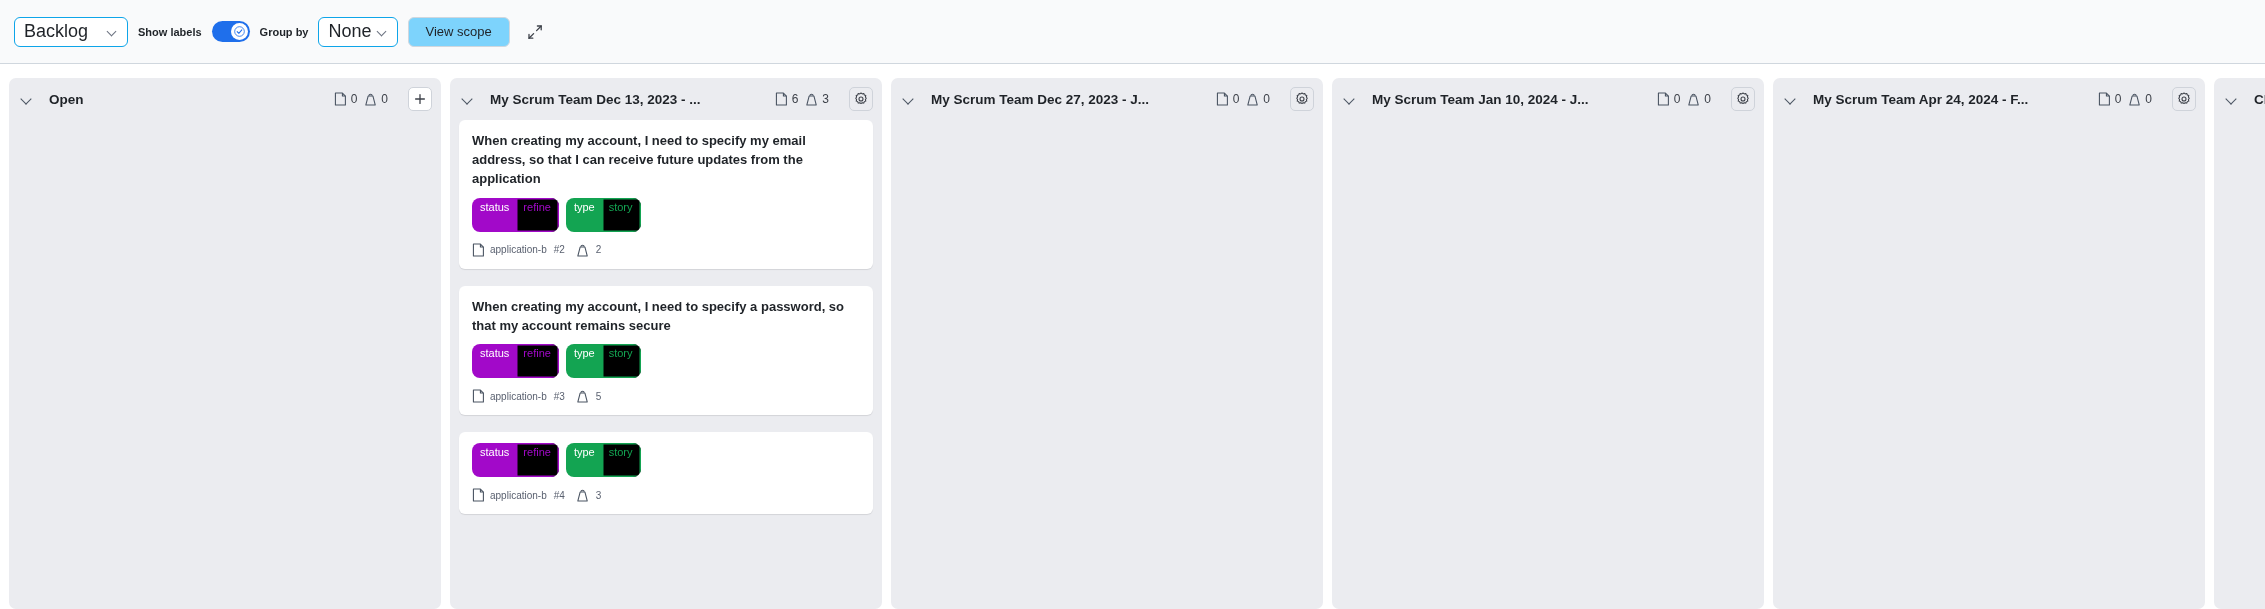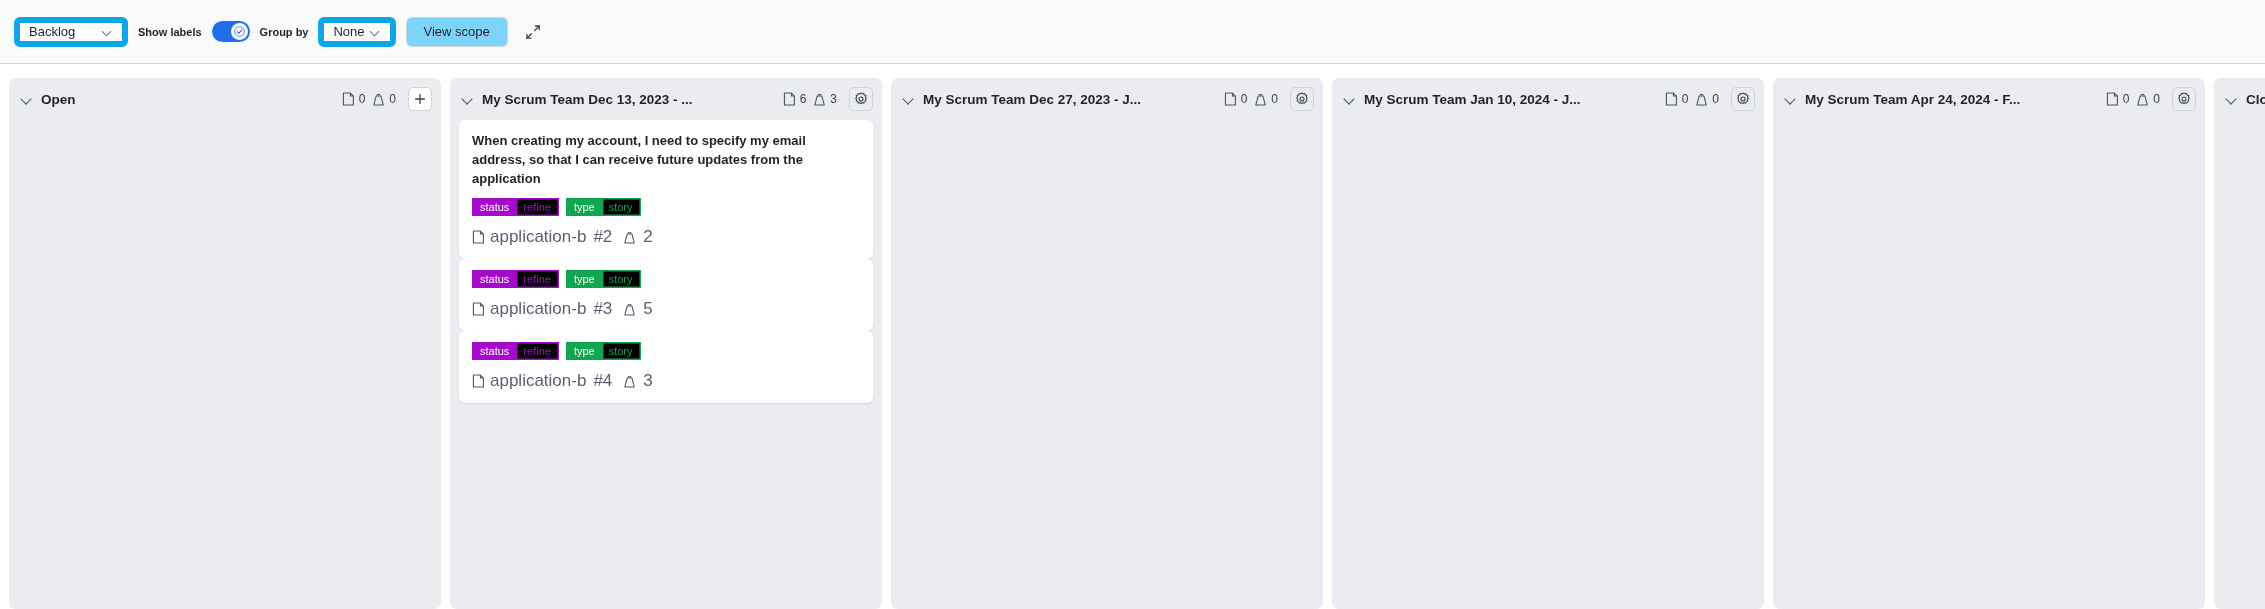--- a/index.html
+++ b/index.html
@@ -19,27 +19,27 @@
     display: flex;
     align-items: center;
     padding: 0 14px;
     gap: 10px;
   }
 
   .select-box {
     height: 30px;
     min-width: 114px;
     background: #ffffff;
-    border: 6px solid #0ea5e9;
+    border: 1px solid #0ea5e9;
     border-radius: 6px;
     display: flex;
     align-items: center;
     justify-content: space-between;
     padding: 0 9px;
-    font-size: 13px;
+    font-size: 18px;
     color: #1f2328;
     cursor: pointer;
   }
   .select-box .sel-label { white-space: nowrap; }
 
   .chev {
     width: 10px; height: 10px;
     display: inline-block;
     position: relative;
     margin-left: 6px;
@@ -150,21 +150,21 @@
     display: flex;
     flex-direction: column;
     overflow: hidden;
   }
 
   .col-head {
     display: flex;
     align-items: center;
     height: 42px;
     padding: 0 9px 0 12px;
-    gap: 7px;
+    gap: 15px;
   }
   .col-title {
     font-size: 13.5px;
     font-weight: bold;
     color: #1f2328;
     white-space: nowrap;
     overflow: hidden;
     text-overflow: ellipsis;
     flex: 1 1 auto;
     min-width: 0;
@@ -203,21 +203,21 @@
     cursor: pointer;
     flex: none;
     margin-left: 2px;
   }
 
   .col-body {
     flex: 1 1 auto;
     padding: 0 9px 9px 9px;
     display: flex;
     flex-direction: column;
-    gap: 0;
+    gap: 17px;
     overflow: hidden;
   }
 
   .card {
     background: #ffffff;
     border-radius: 6px;
     padding: 11px 13px 12px 13px;
     box-shadow: 0 1px 1px rgba(0,0,0,0.10);
   }
   .card-title {
@@ -230,42 +230,42 @@
 
   .label-row {
     display: flex;
     gap: 7px;
     margin-bottom: 11px;
     flex-wrap: wrap;
   }
   .pill {
     display: inline-flex;
     align-items: stretch;
-    border-radius: 0;
+    border-radius: 8px;
     overflow: hidden;
-    height: 18px;
+    height: 34px;
     font-size: 11px;
     line-height: 18px;
   }
   .pill .k {
     color: #ffffff;
     padding: 0 7px 0 8px;
     font-weight: normal;
   }
   .pill .v {
     background: #000000;
     padding: 0 8px 0 7px;
     font-weight: normal;
   }
 
   .card-foot {
     display: flex;
     align-items: center;
     gap: 5px;
-    font-size: 17px;
+    font-size: 10px;
     color: #6b7280;
   }
   .repo-name { color: #5a6170; }
   .foot-num { color: #5a6170; margin-left: 2px; }
 
   svg { display: block; }
 </style>
 </head>
 <body>
 
@@ -400,20 +400,21 @@
                 <svg width="13" height="14" viewBox="0 0 14 16" fill="none">
                   <path d="M5.2 4.4 a1.85 1.85 0 1 1 3.7 0" stroke="#4b5563" stroke-width="1.2" fill="none"></path>
                   <path d="M4.3 4.6 H9.8 L12.4 14.8 H1.7 Z" stroke="#4b5563" stroke-width="1.25" stroke-linejoin="round" fill="none"></path>
                 </svg>
               </span>
             </span>
             <span class="foot-num">2</span>
           </div>
         </div>
         <div class="card">
+          <div class="card-title">When creating my account, I need to specify a password, so that my account remains secure</div>
           <div class="label-row">
             <span class="pill">
               <span class="k" style="background:#a209c9;">status</span>
               <span class="v" style="color:#a209c9; box-shadow: inset 0 0 0 1.5px #a209c9;">refine</span>
             </span>
             <span class="pill">
               <span class="k" style="background:#13a452;">type</span>
               <span class="v" style="color:#13a452; box-shadow: inset 0 0 0 1.5px #13a452;">story</span>
             </span>
           </div>

